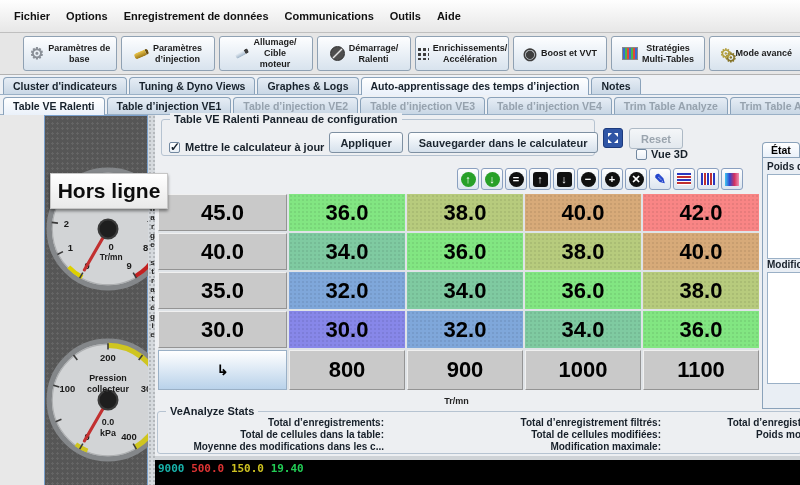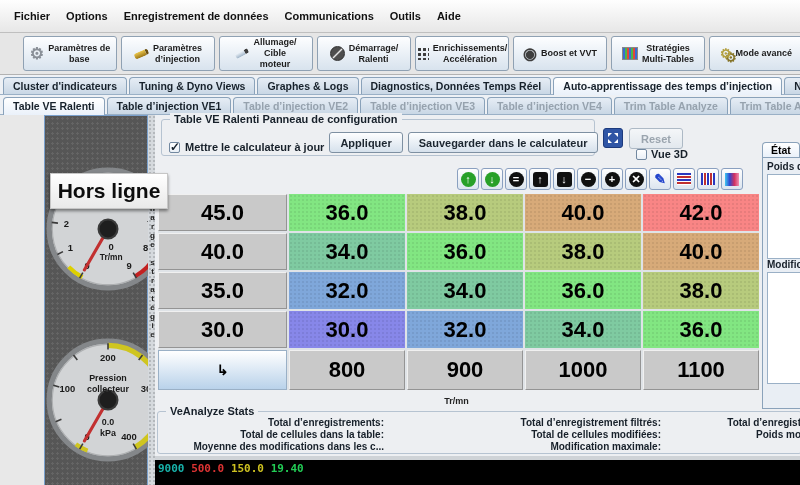--- a/index.html
+++ b/index.html
@@ -196,21 +196,20 @@
     <button class="tb-btn">
       <span class="tb-icon icon-gears"></span>
       <span class="tb-label">Mode avancé</span>
     </button>
   </div>
 
 <div class="tabrow tabrow1">
     <span class="tab">Cluster d'indicateurs</span>
     <span class="tab">Tuning &amp; Dyno Views</span>
     <span class="tab">Graphes &amp; Logs</span>
-    <span class="tab">Diagnostics, Données Temps Réel</span>
     <span class="tab selected">Auto-apprentissage des temps d’injection</span>
     <span class="tab">Notes</span>
   </div>
 <div class="tabrow tabrow2">
     <span class="tab selected">Table VE Ralenti</span>
     <span class="tab">Table d’injection VE1</span>
     <span class="tab disabled">Table d’injection VE2</span>
     <span class="tab disabled">Table d’injection VE3</span>
     <span class="tab disabled">Table d’injection VE4</span>
     <span class="tab disabled">Trim Table Analyze</span>

